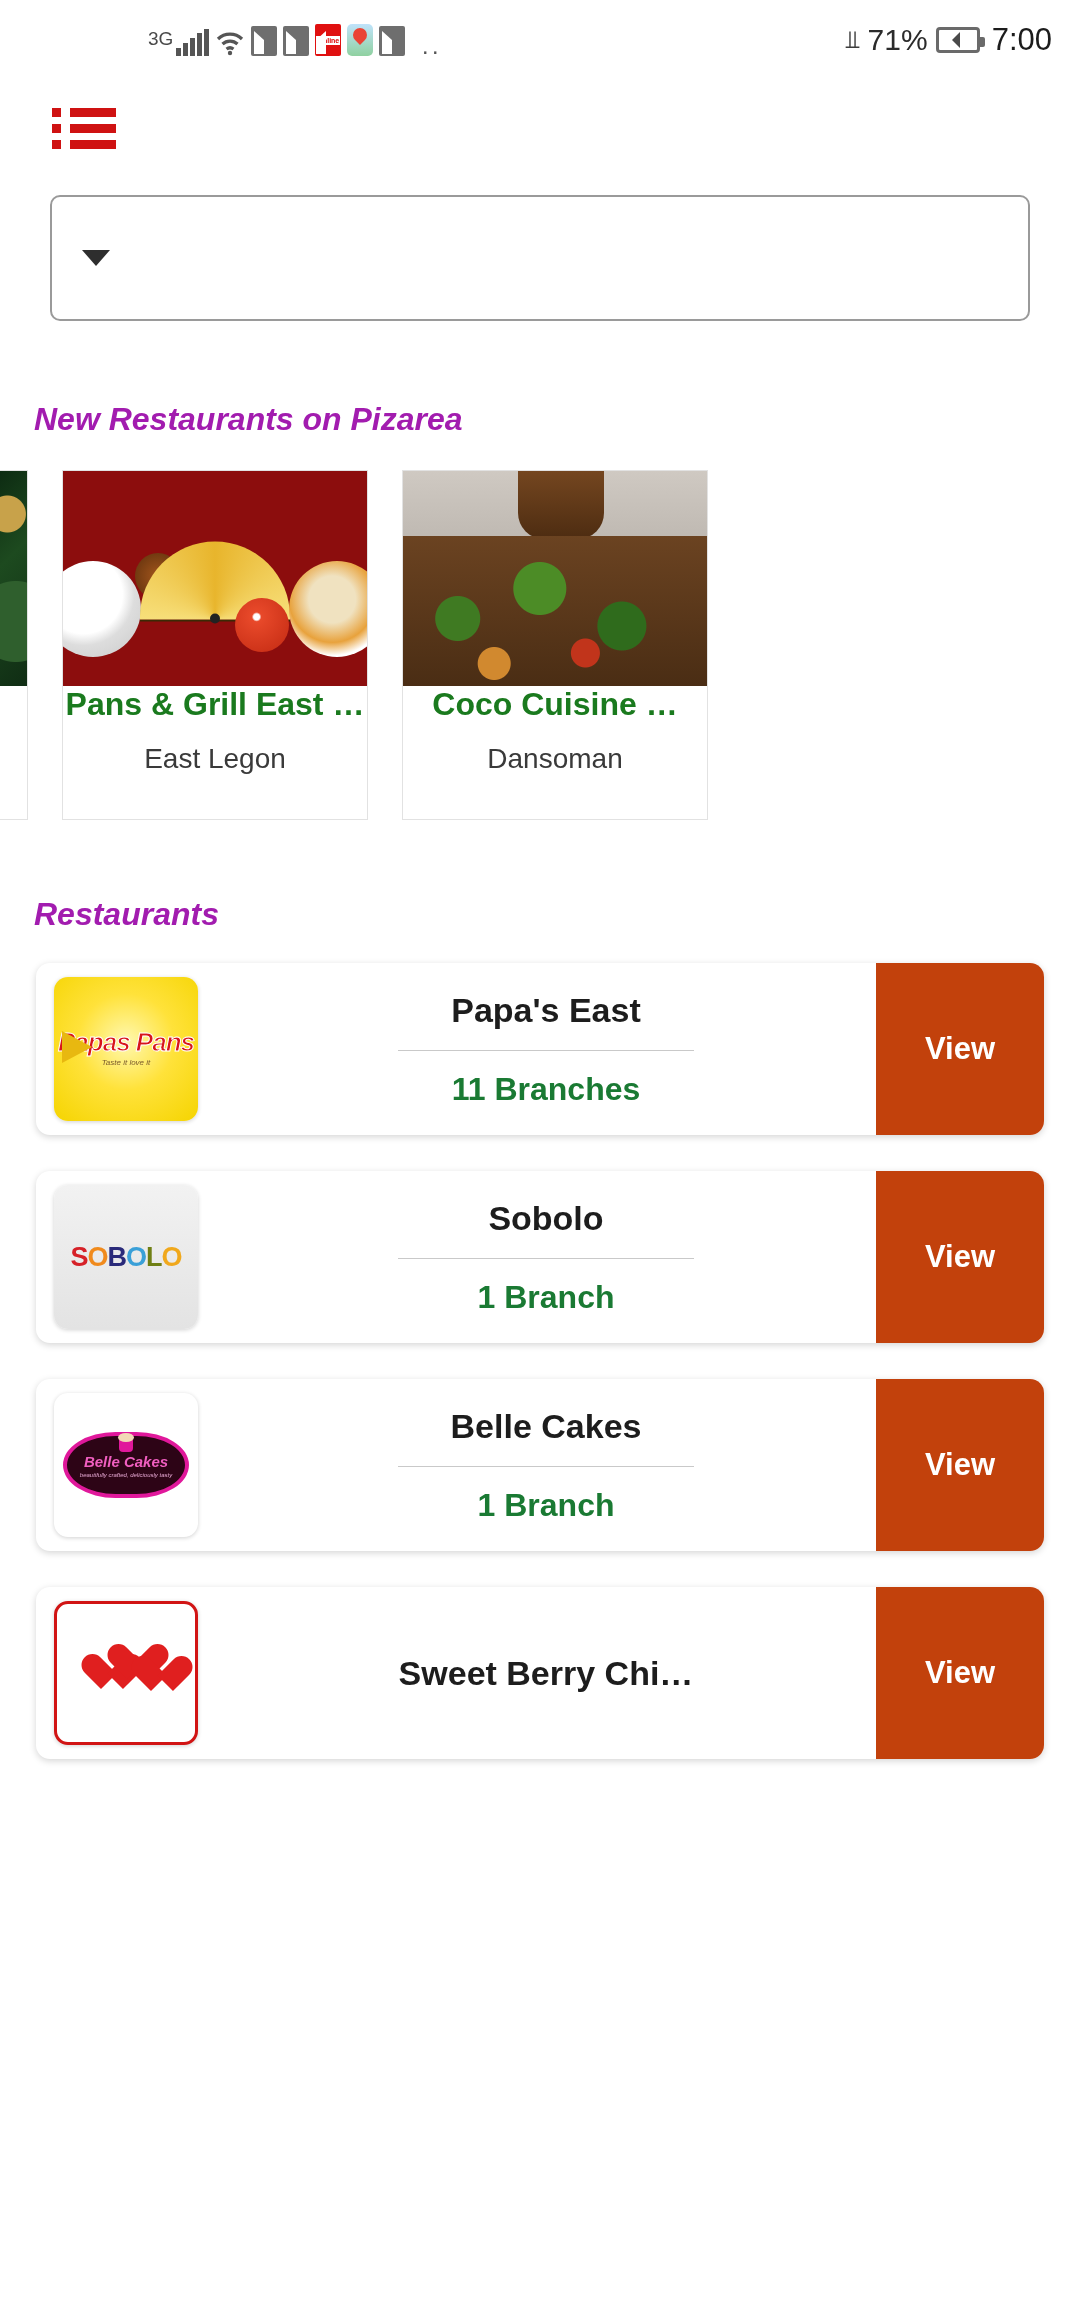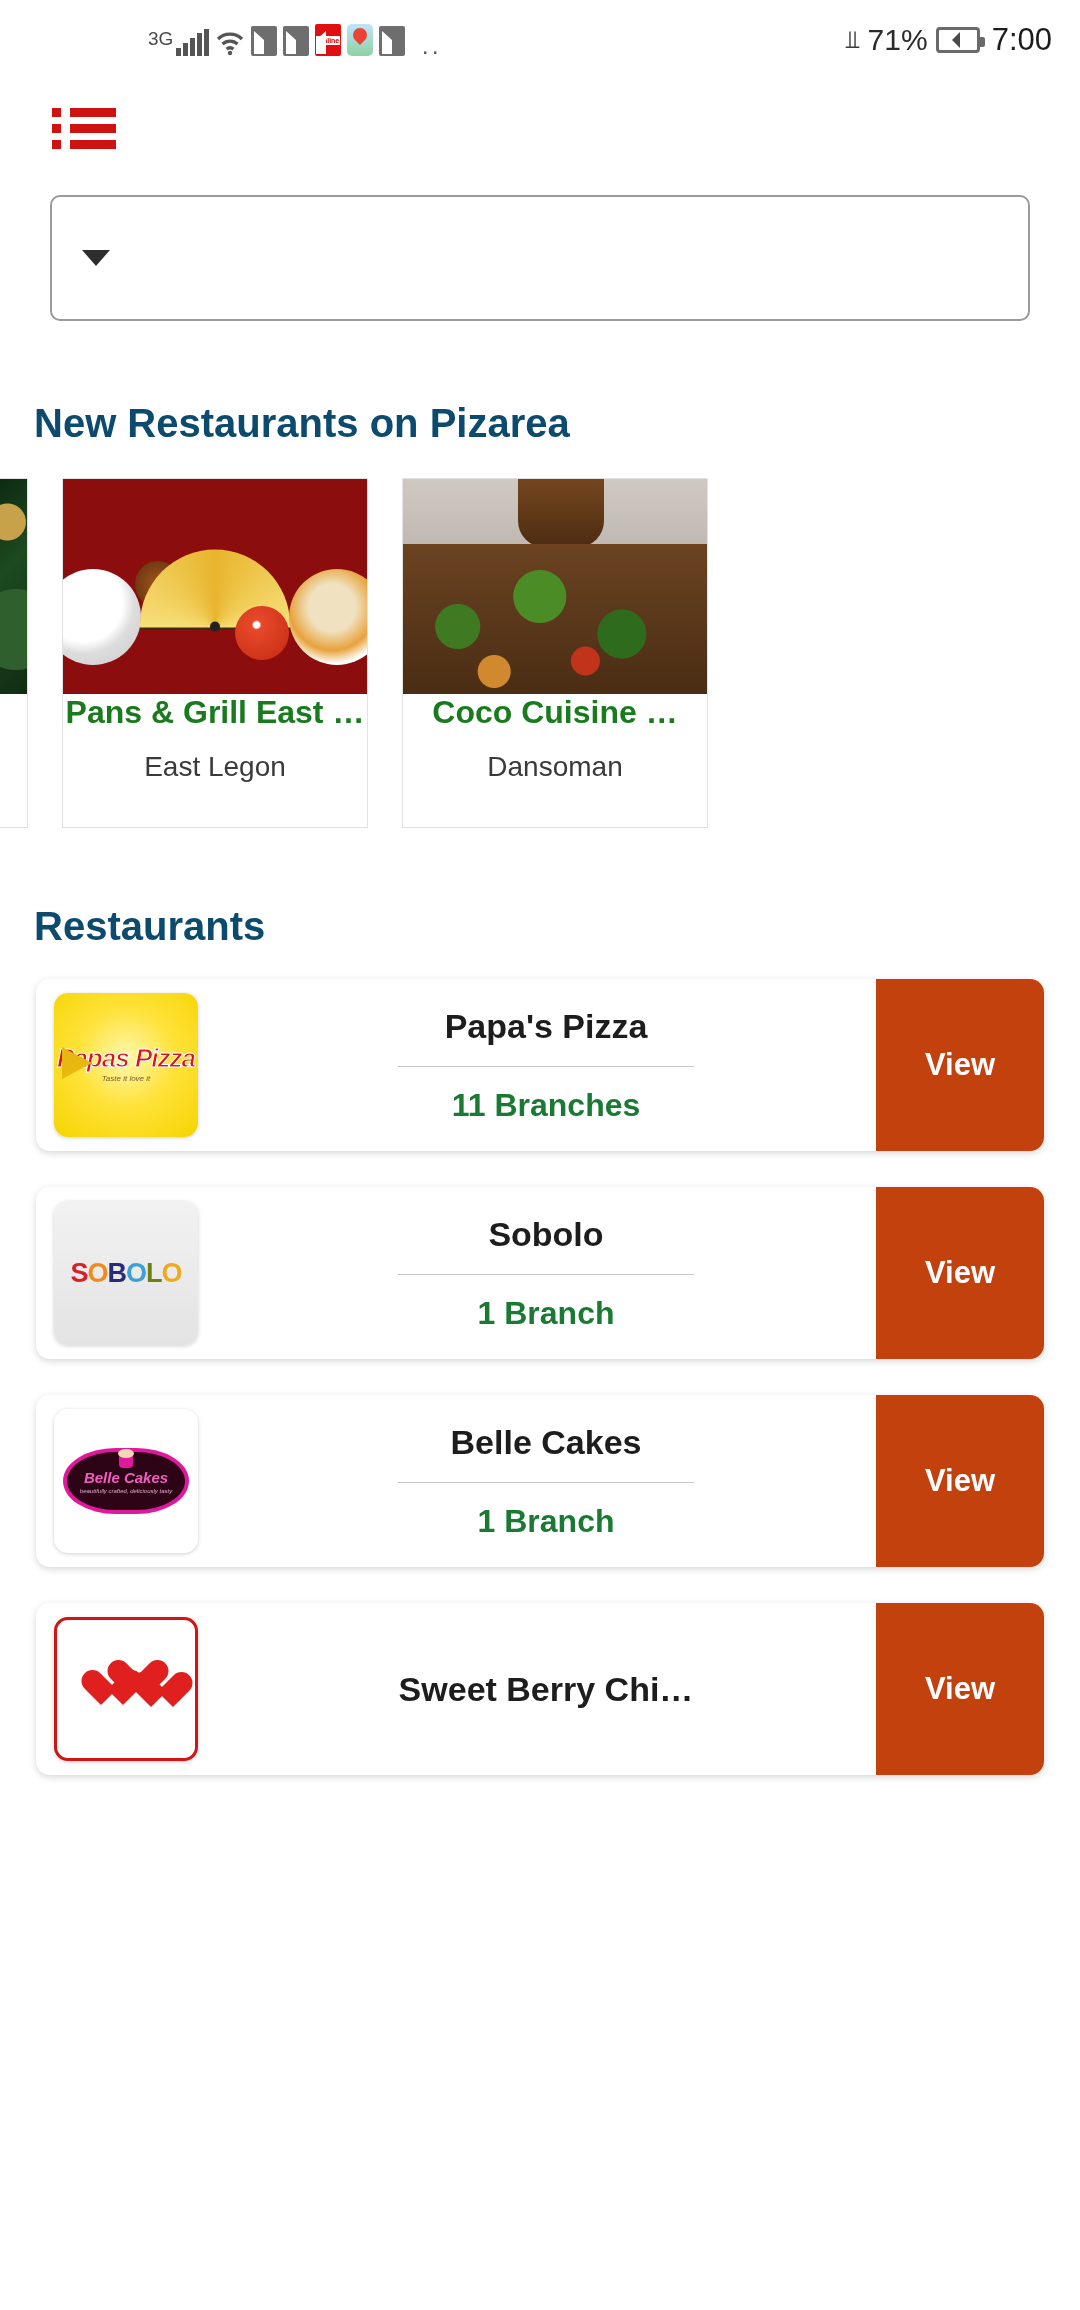--- a/index.html
+++ b/index.html
@@ -52,21 +52,21 @@
 
   
   .search-wrap { padding:46px 50px 0 50px; }
   .search-box { height:126px; border:2px solid #9a9a9a; border-radius:10px;
      display:flex; align-items:center; padding:0 30px; background:#fff; }
   .search-ph { flex:1; font-size:33px; color:#7b7b7b; }
   .caret { width:0; height:0; border-left:14px solid transparent;
      border-right:14px solid transparent; border-top:16px solid #2e2e2e; margin-right:8px;}
 
   
-  .sec-head { font-size:40px; font-weight:bold; color:#0c4a6e; padding:0 0 0 34px; }
+  .sec-head { font-size:32px; font-weight:bold; color:#a21caf; padding:0 0 0 34px;font-style:italic; }
   #new-sec-head { margin-top:80px; }
   #rest-sec-head { margin-top:76px; }
 
   
   .carousel { margin-top:32px; display:flex; gap:34px; padding-left:0; overflow:hidden;
      height:350px; }
   .rcard { flex:0 0 auto; width:306px; background:#fff; border:1px solid #e2e2e2;
      display:flex; flex-direction:column; }
   .rcard.peek { width:30px; margin-left:-2px; }
   .rcard .thumb { height:215px; width:100%; position:relative; overflow:hidden; }
@@ -263,27 +263,27 @@
 
 <div id="rest-sec-head" class="sec-head">Restaurants</div>
 
 <div class="rest-list">
 
   <div class="rrow">
     <div class="logo-cell">
       <div class="logo-box logo-papas">
         <div class="slice"></div>
         <div>
-          <div class="lp-txt">Papas Pizza</div>
+          <div class="lp-txt">Papas Pans</div>
           <div class="lp-sub">Taste it love it</div>
         </div>
       </div>
     </div>
     <div class="info-cell">
-      <div class="rtitle">Papa's Pizza</div>
+      <div class="rtitle">Papa's East</div>
       <div class="rdiv"></div>
       <div class="rbranch">11 Branches</div>
     </div>
     <div class="view-btn">View</div>
   </div>
 
   <div class="rrow">
     <div class="logo-cell">
       <div class="logo-box logo-sobolo">
         <div class="ls">

